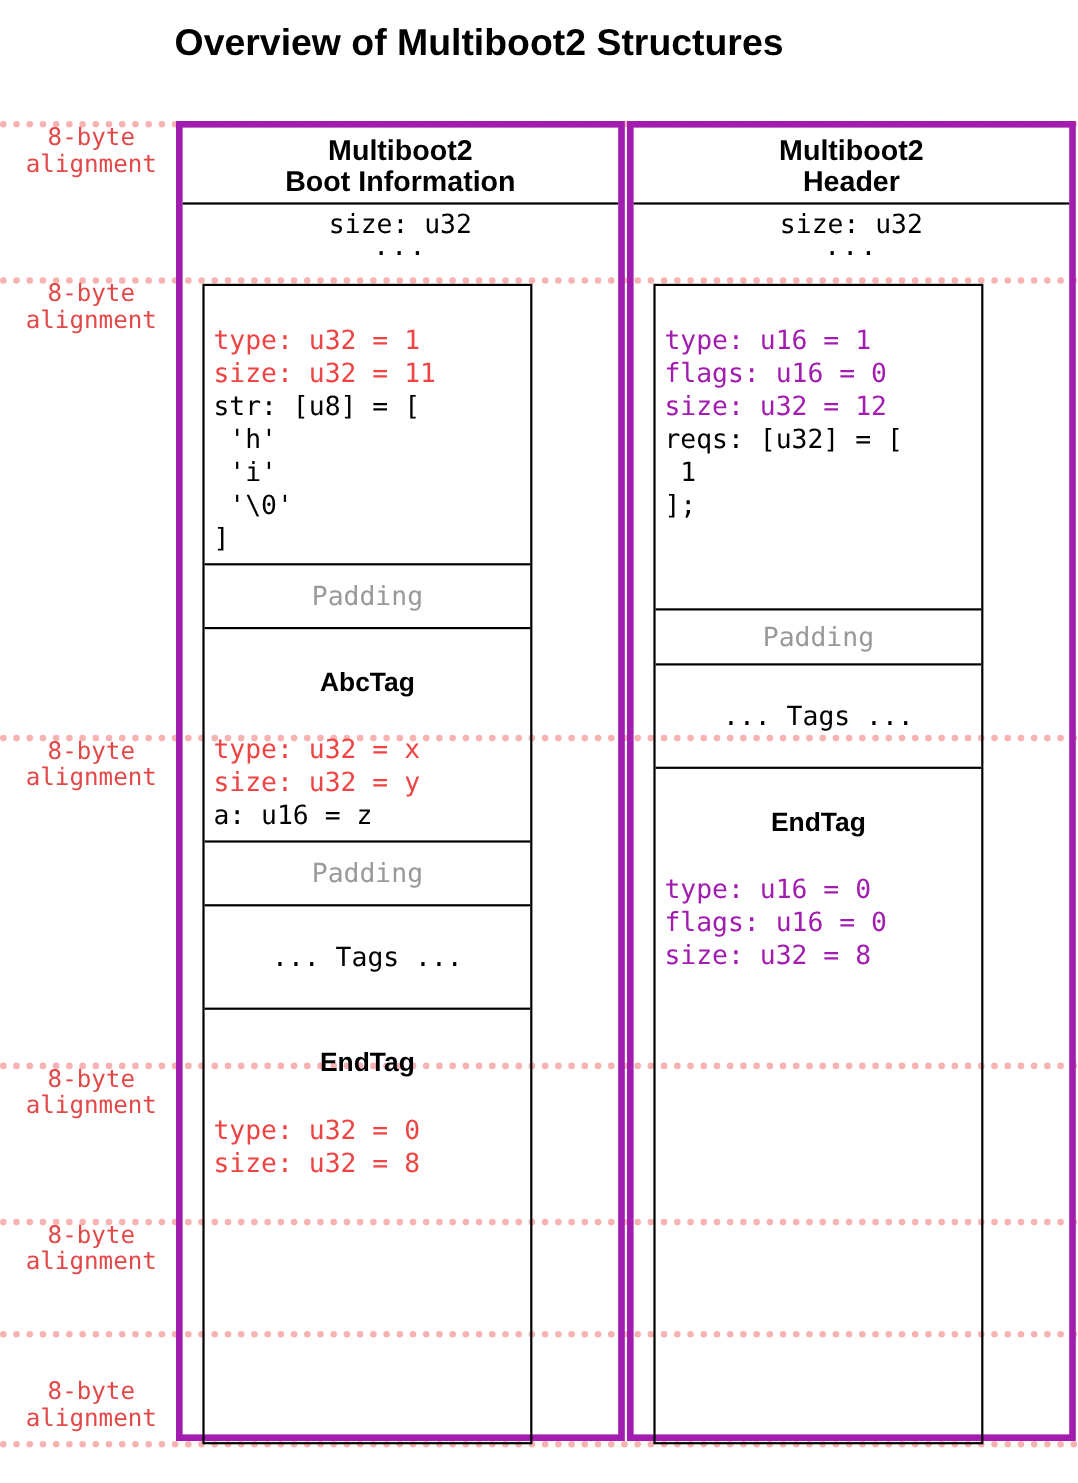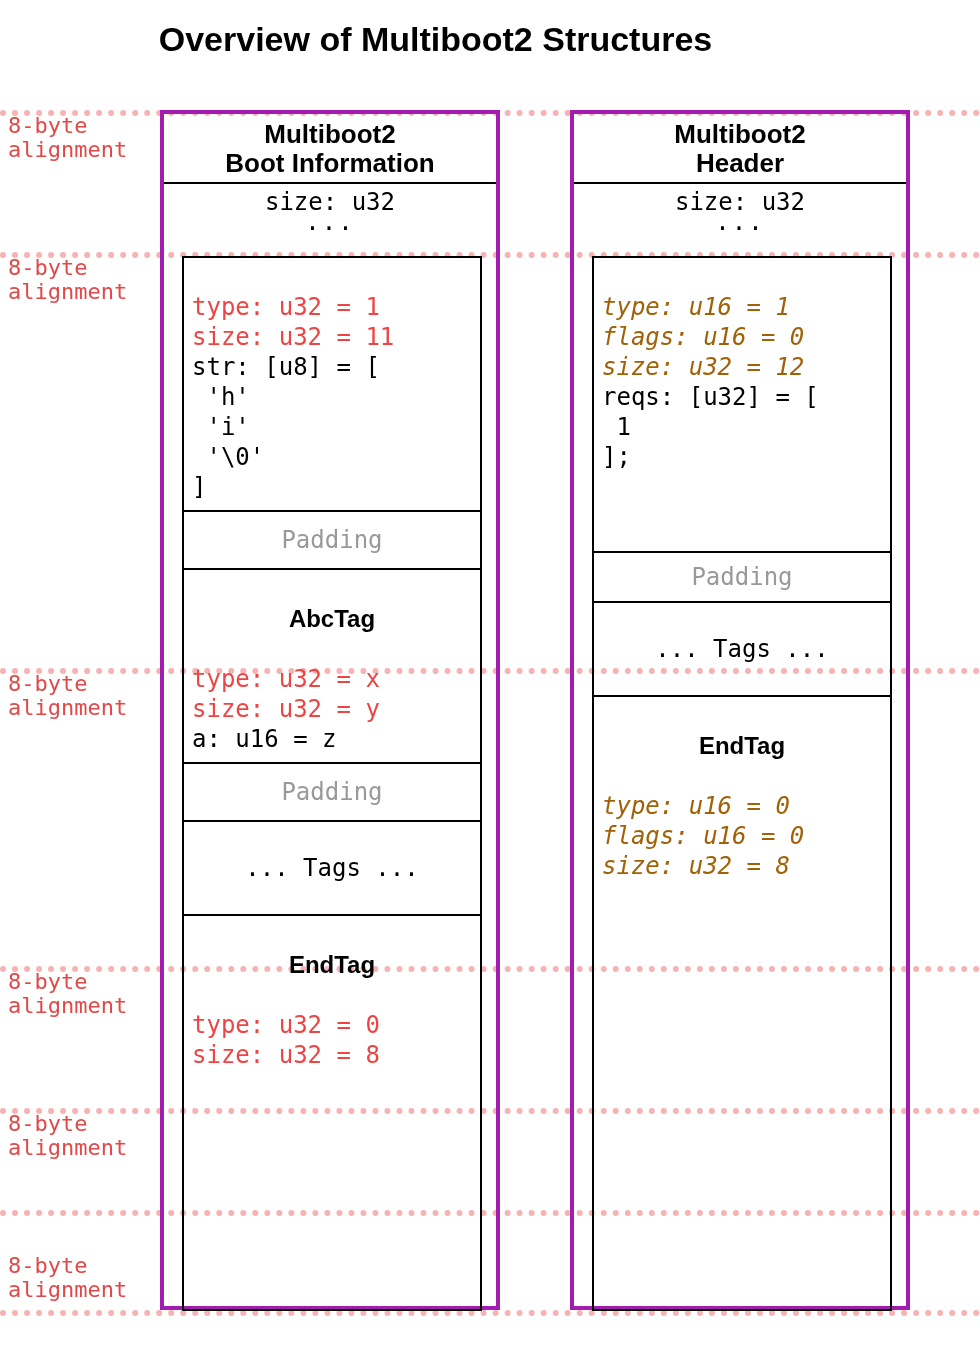--- a/index.html
+++ b/index.html
@@ -16,22 +16,22 @@
     position: absolute;
     top: 20px;
     left: 0;
     width: 871px;
     text-align: center;
     font-weight: 700;
     font-size: 34px;
   }
   .col {
     position: absolute;
-    width: 340px;
-    border: 4px solid #a21caf;
+    width: 408px;
+    border: 6px solid #a21caf;
   }
   .col.left  { left: 160px; top: 110px; height: 1200px; }
   .col.right { left: 570px; top: 110px; height: 1200px; }
   .col .header {
     border-bottom: 2px solid #000;
     text-align: center;
     font-weight: 700;
     font-size: 26px;
     padding: 6px 4px 4px;
     line-height: 1.12;
@@ -53,38 +53,39 @@
   .inner {
     position: absolute;
     left: 18px;
     width: 300px;
     border: 2px solid #000;
   }
   .tagbox { border-top: 2px solid #000; padding: 4px 8px 8px; font-family: ui-monospace, Menlo, Consolas, monospace; font-size: 24px; line-height: 1.25; white-space: pre; }
   .tagbox:first-child { border-top: none; }
   .tagbox .tname { font-family: Arial, Helvetica, sans-serif; font-weight: 700; text-align: center; display:block; white-space: normal; }
   .blue1 { color: #ef4444; }
-  .blue2 { color: #a16207; font-style: italic; }
+  .blue2 { color: #a21caf; }
   .padding { text-align: center; color: #999; font-family: ui-monospace, Menlo, Consolas, monospace; font-size: 24px; border-top: 2px solid #000; padding: 14px 0; }
   .moretags { text-align: center; font-family: ui-monospace, Menlo, Consolas, monospace; font-size: 24px; border-top: 2px solid #000; padding: 32px 0; white-space: pre; }
   .aline {
     position: absolute;
     left: 0;
     width: 980px;
     height: 0;
     border-top: 6px dotted #f7b2b2;
     z-index: -1;
   }
   .alabel {
     position: absolute;
     left: 8px;
     width: 150px;
     color: #e24848;
     font-family: ui-monospace, Menlo, Consolas, monospace;
     font-size: 22px;
+    text-align: center;
     line-height: 1.1;
     white-space: pre;
   }
 </style>
 </head>
 <body>
 
 <div class="title">Overview of Multiboot2 Structures</div>
 
 <div class="aline" style="top:110px"></div>

